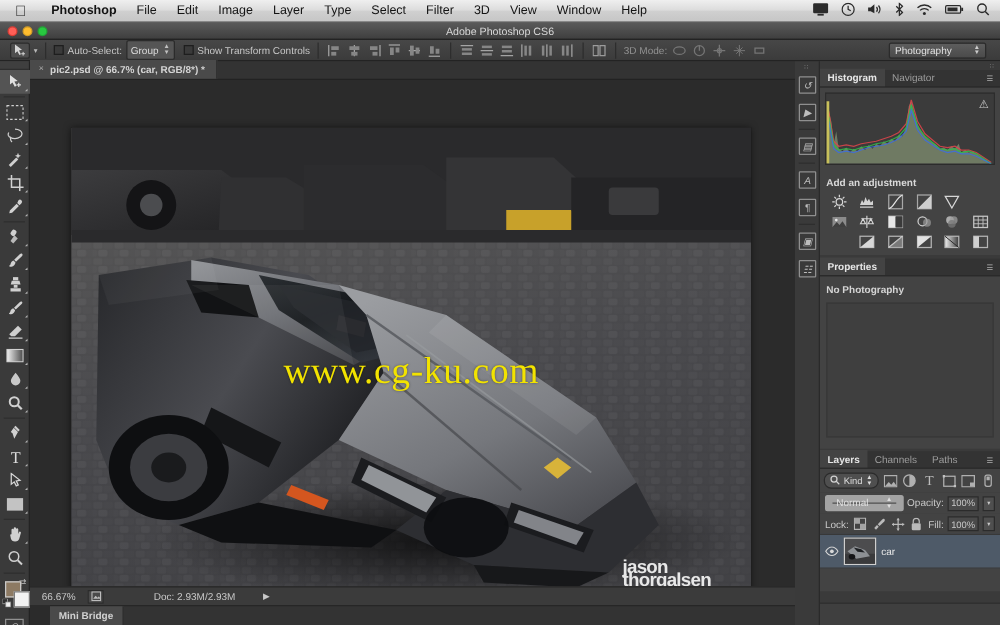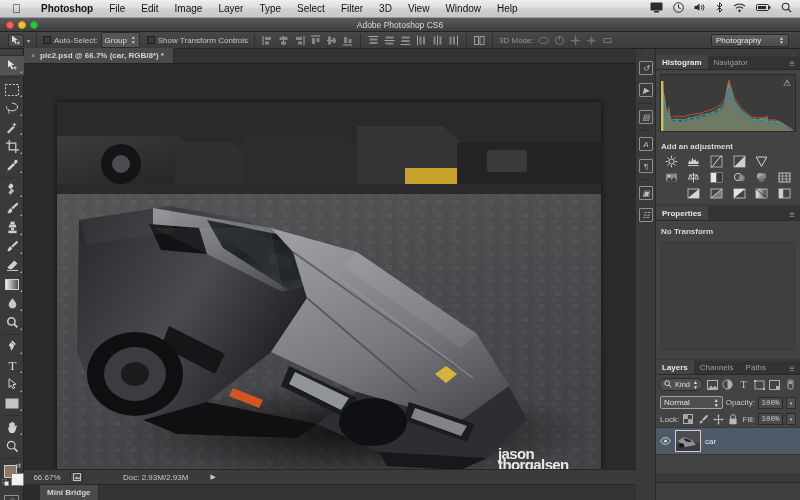--- a/index.html
+++ b/index.html
@@ -144,23 +144,23 @@
   .adj-ic svg { display:block; }
   .prop-body { background:#434343; height:138px; padding:6px 5px; }
   .prop-none { font-size:8px; font-weight:bold; color:#d4d4d4; }
   .prop-inner { margin-top:6px; height:108px; background:#3f3f3f; border:1px solid #373737;}
 
   .lay-filter { display:flex; align-items:center; gap:3px; padding:3px 3px; background:#434343; }
   .kind-sel { height:13px; background:#4f4f4f; border:1px solid #2b2b2b; border-radius:6px;
               display:flex; align-items:center; gap:3px; padding:0 4px; font-size:7.5px; color:#dcdcdc;}
   .lf-ic { width:14px;height:13px; display:flex; align-items:center; justify-content:center; opacity:.85;}
   .lay-row { display:flex; align-items:center; gap:3px; padding:2px 4px; background:#434343; font-size:8px; }
-  .mode-sel { flex:1; height:13px; background:#4f4f4f; border:1px solid #a3a3a3; border-radius:2px;
+  .mode-sel { flex:1; height:13px; background:#4f4f4f; border:6px solid #a3a3a3; border-radius:2px;
               display:flex; align-items:center; justify-content:space-between; padding:0 3px; font-size:8px; color:#e0e0e0;}
-  .num-box { width:25px; height:12px; background:#4a4a4a; border:1px solid #2b2b2b; display:flex; align-items:center; justify-content:center; font-size:7.5px;font-family:Liberation Mono, monospace;}
+  .num-box { width:25px; height:12px; background:#4a4a4a; border:1px solid #2b2b2b; display:flex; align-items:center; justify-content:center; font-size:7.5px;}
   .tiny-btn { width:10px;height:12px; background:#4f4f4f; border:1px solid #2b2b2b; display:flex;align-items:center;justify-content:center;font-size:5px;}
   .lock-ic { width:12px;height:12px; display:flex;align-items:center;justify-content:center; opacity:.85; }
   .layer-item { display:flex; align-items:center; gap:4px; height:28px; background:#4e5a68; padding:0 4px; border-top:1px solid #383838; border-bottom:1px solid #383838;}
   .layer-eye { width:11px; display:flex; align-items:center; justify-content:center; }
   .layer-thumb { width:26px; height:22px; border:1px solid #cfcfcf; overflow:hidden; background:#222; }
   .layer-name { font-size:8px; color:#e8e8e8; }
   .layers-empty { background:#434343; height:14px; }
   .lay-foot { position:absolute; left:0; bottom:0; width:144px; height:18px; background:#3f3f3f;
               border-top:1px solid #2c2c2c; display:flex; align-items:center; justify-content:space-around; padding:0 5px;}
   .lf-b { width:13px; height:13px; display:flex; align-items:center; justify-content:center; opacity:.85;margin-top:39px;}
@@ -662,20 +662,21 @@
 
           <path d="M86 318 L150 300 L260 322 L240 336 L120 332 Z" fill="#0f1012"></path>
 
           <path d="M96 126 L214 126 L226 190 L150 152 Z" fill="#ffffff" opacity="0.05"></path>
           <path d="M300 150 L420 232 L404 246 L286 164 Z" fill="#ffffff" opacity="0.07"></path>
           <path d="M22 118 L112 104 L118 130 L30 142 Z" fill="#ffffff" opacity="0.04"></path>
 
           <path d="M378 272 l11 -8 11 8 -11 9 z" fill="#d8b33a"></path>
         </svg>
 
+        <div class="wm">www.cg-ku.com</div>
 
         <div class="sig">
           <div class="l1">jason</div>
           <div class="l2">thorgalsen</div>
           <div class="l3">photography</div>
         </div>
 
       </div>
     </div>
 
@@ -862,21 +863,21 @@
             </svg>
           </span>
       </div>
     </div>
 
     <div class="p-tabs" style="margin-top:3px;">
       <div class="p-tab act">Properties</div>
       <div class="p-menu">☰</div>
     </div>
     <div class="prop-body">
-      <div class="prop-none">No Transform</div>
+      <div class="prop-none">No Photography</div>
       <div class="prop-inner"></div>
     </div>
 
     <div class="p-tabs" style="margin-top:2px;">
       <div class="p-tab act">Layers</div>
       <div class="p-tab">Channels</div>
       <div class="p-tab">Paths</div>
       <div class="p-menu">☰</div>
     </div>
 

